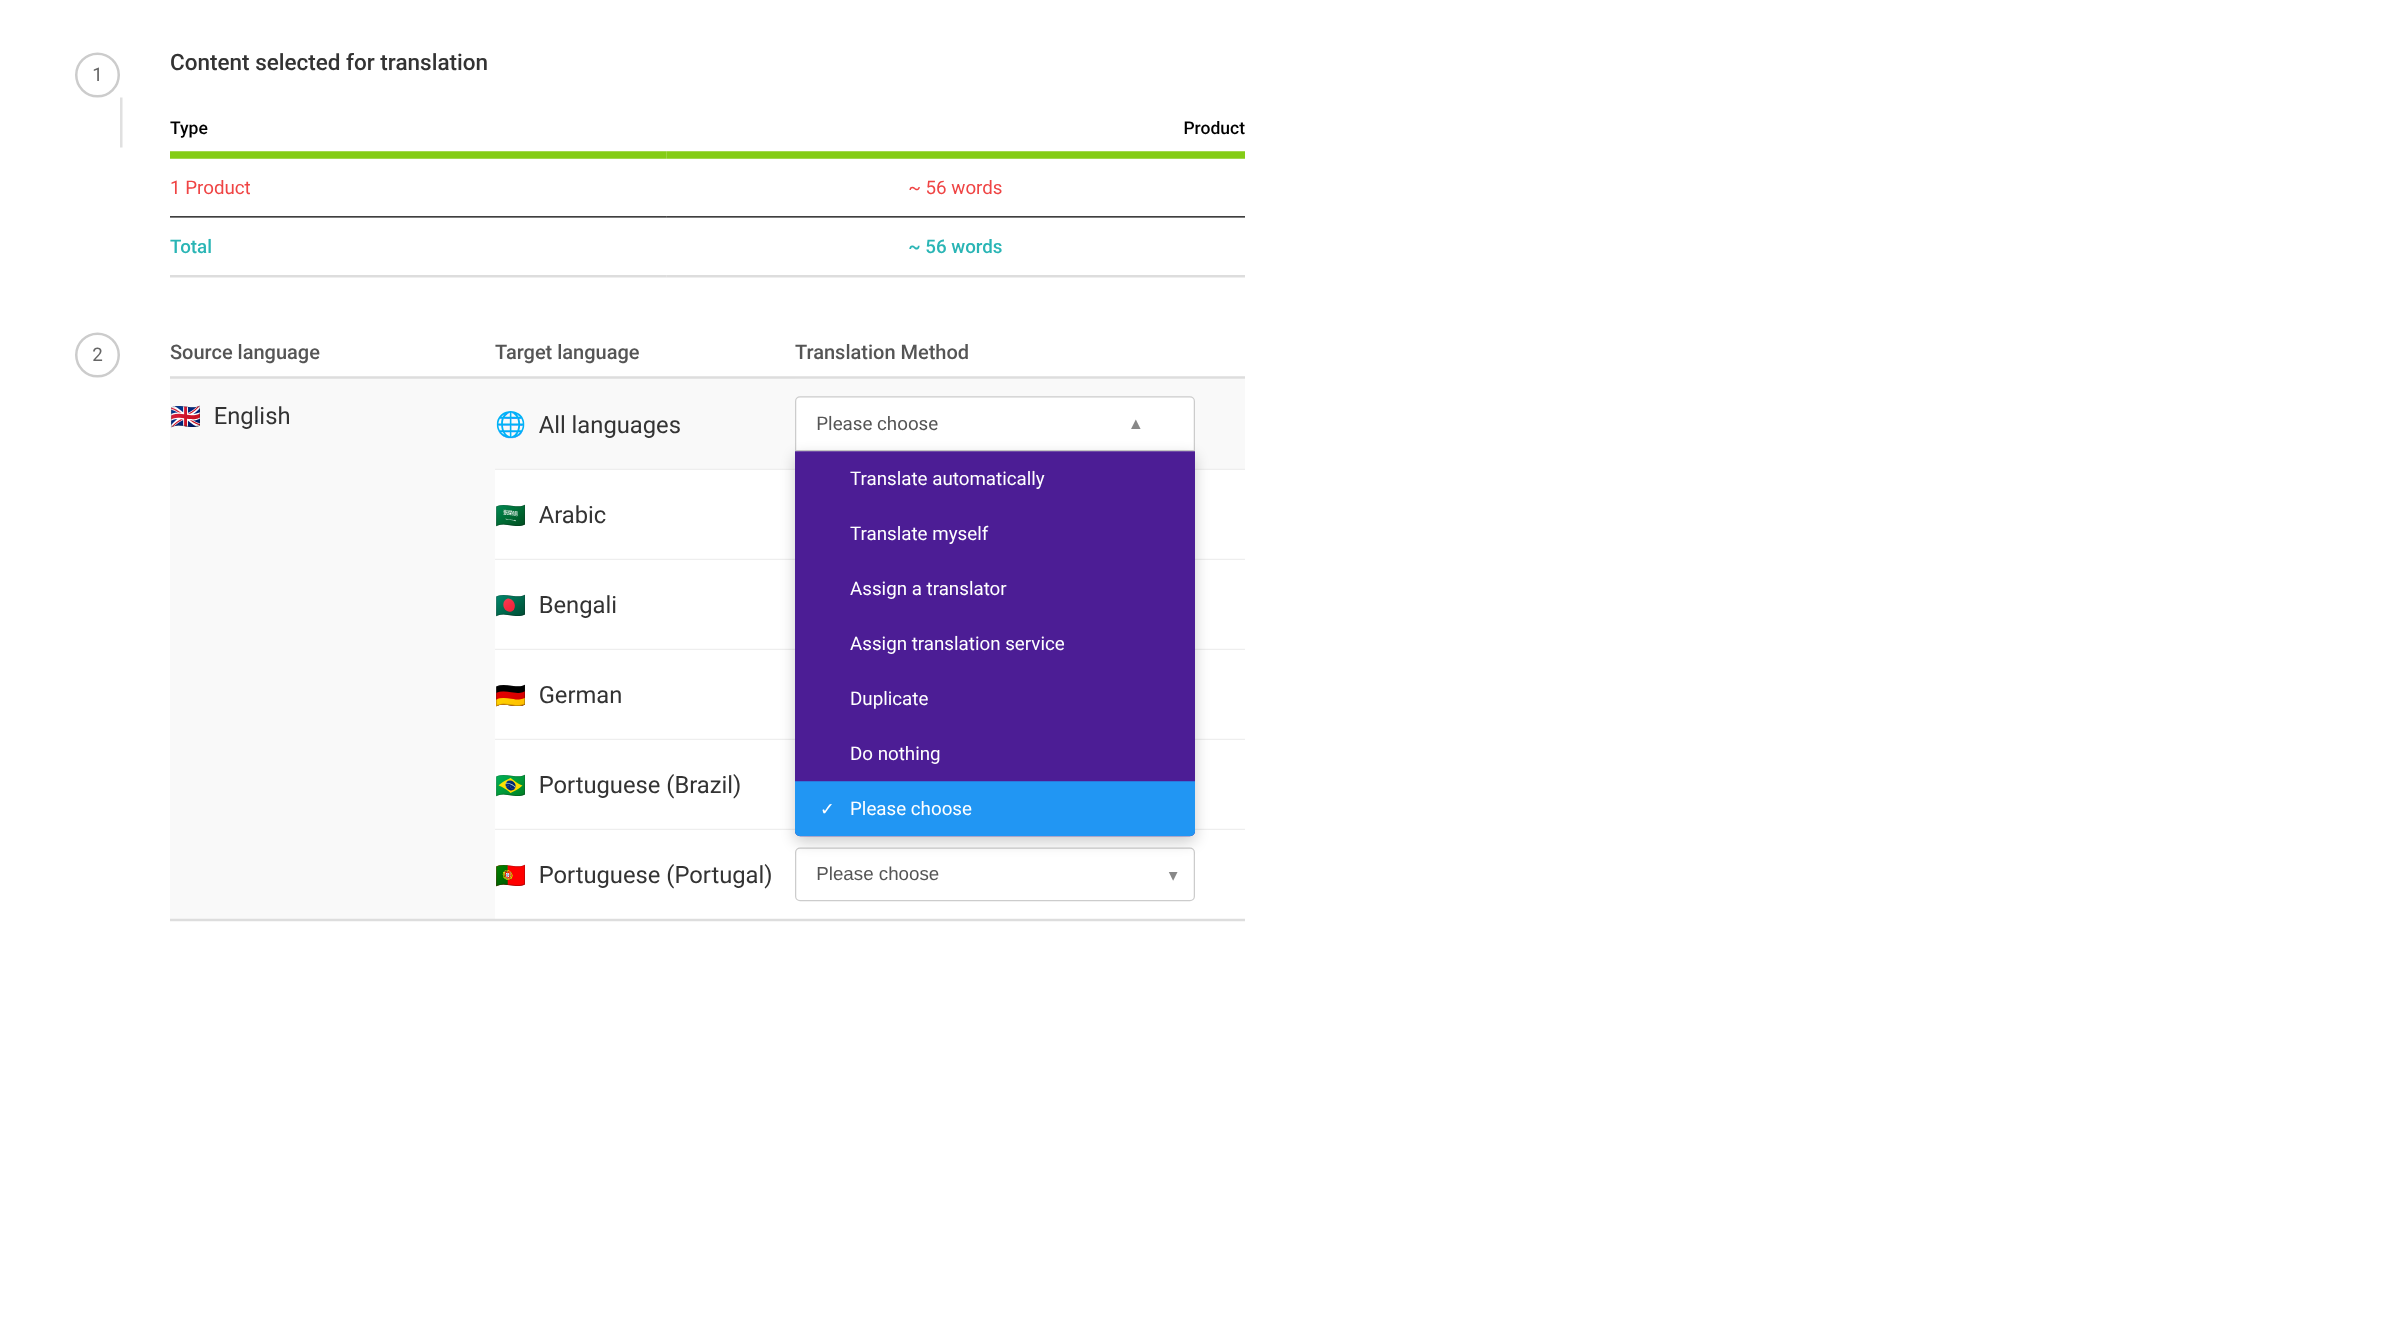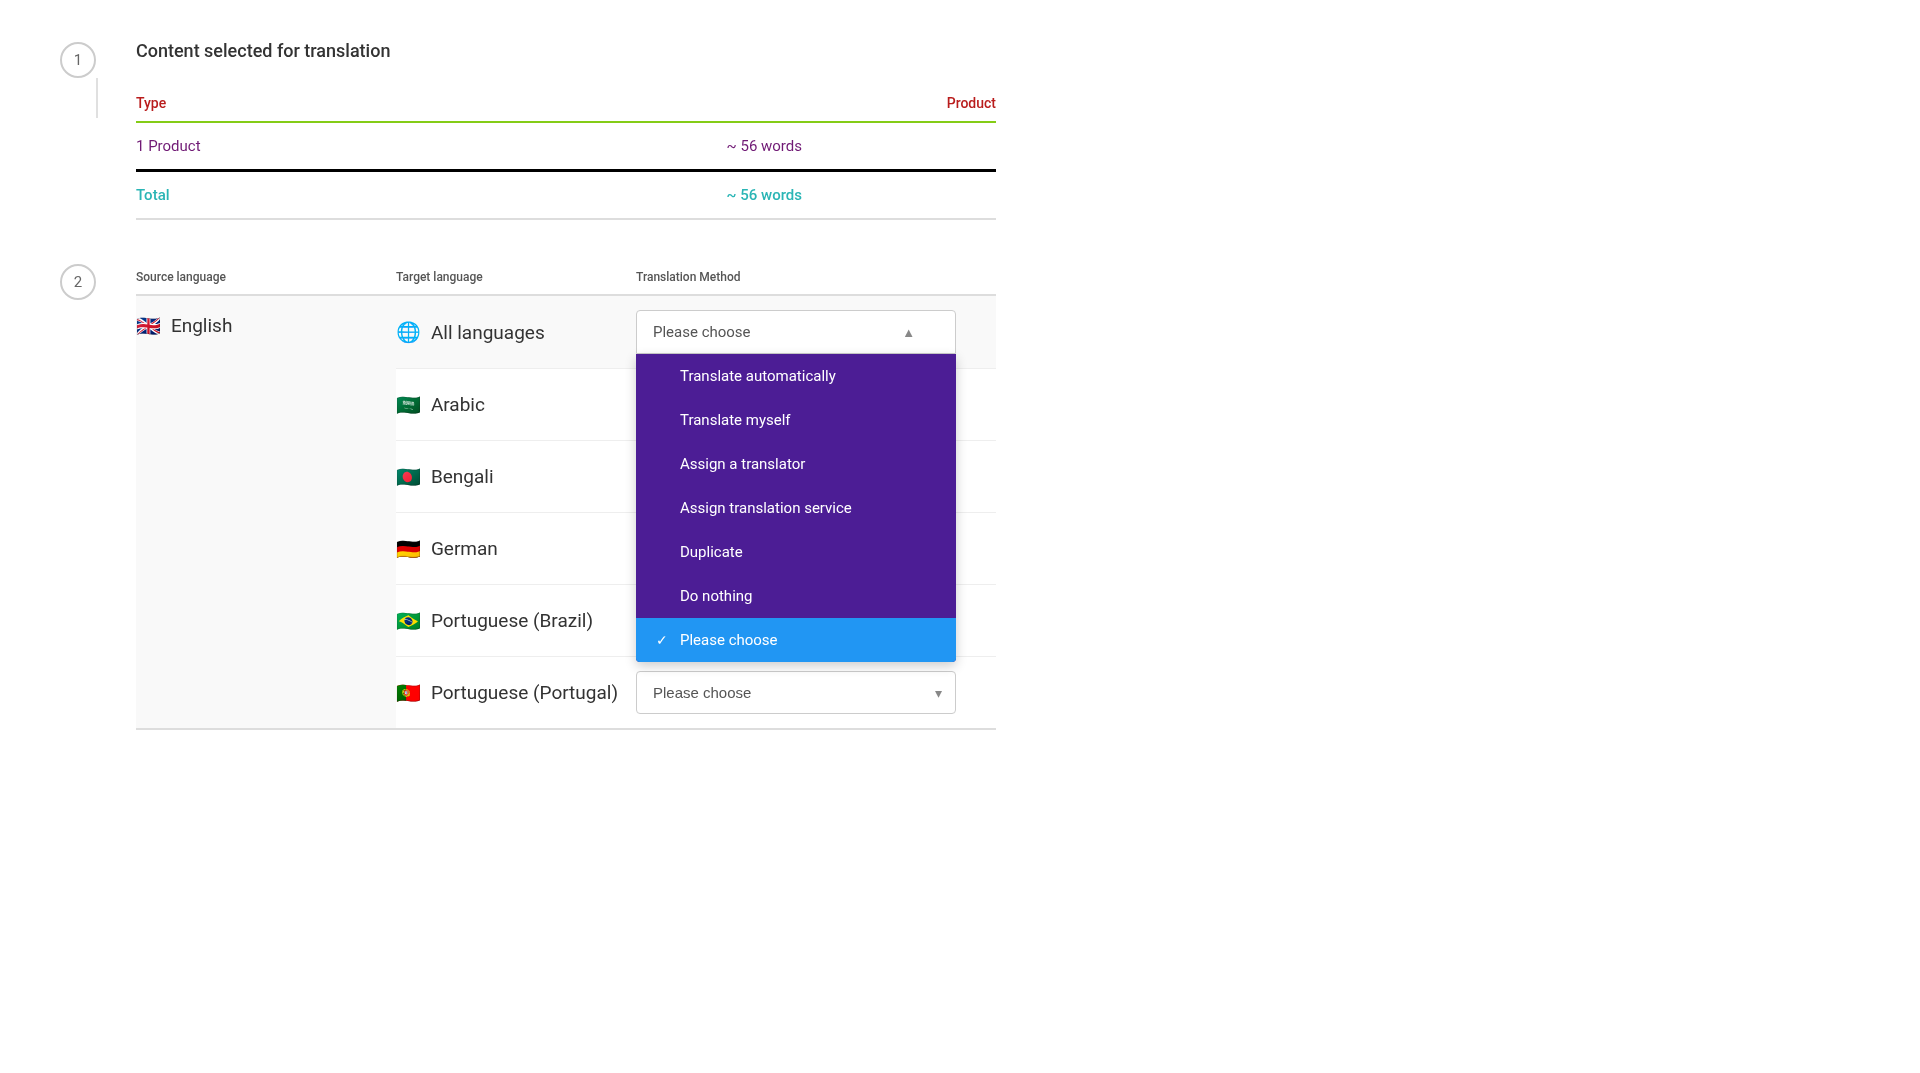--- a/index.html
+++ b/index.html
@@ -70,33 +70,33 @@
       width: 100%;
       max-width: 860px;
       border-collapse: collapse;
     }
 
     .content-table th {
       text-align: left;
       padding: 10px 0;
       font-size: 14px;
       font-weight: 500;
-      color: #b91c1c;
-      border-bottom: 2px solid #84cc16;
+      color: #000000;
+      border-bottom: 6px solid #84cc16;
     }
 
     .content-table th:last-child {
       text-align: right;
     }
 
     .content-table td {
       padding: 14px 0;
       font-size: 15px;
-      color: #701a75;
-      border-bottom: 3px solid #000000;
+      color: #ef4444;
+      border-bottom: 1px solid #000000;
     }
 
     .content-table td:last-child {
       text-align: center;
     }
 
     .total-row td {
       color: #2ab5b5;
       font-weight: 500;
       border-bottom: 2px solid #ddd;
@@ -105,21 +105,21 @@
     
     .translation-table {
       width: 100%;
       max-width: 860px;
       border-collapse: collapse;
     }
 
     .translation-table th {
       text-align: left;
       padding: 10px 0;
-      font-size: 12px;
+      font-size: 16px;
       font-weight: 500;
       color: #555;
       border-bottom: 2px solid #ddd;
     }
 
     .translation-table td {
       padding: 10px 0;
       font-size: 15px;
       color: #333;
       vertical-align: middle;

